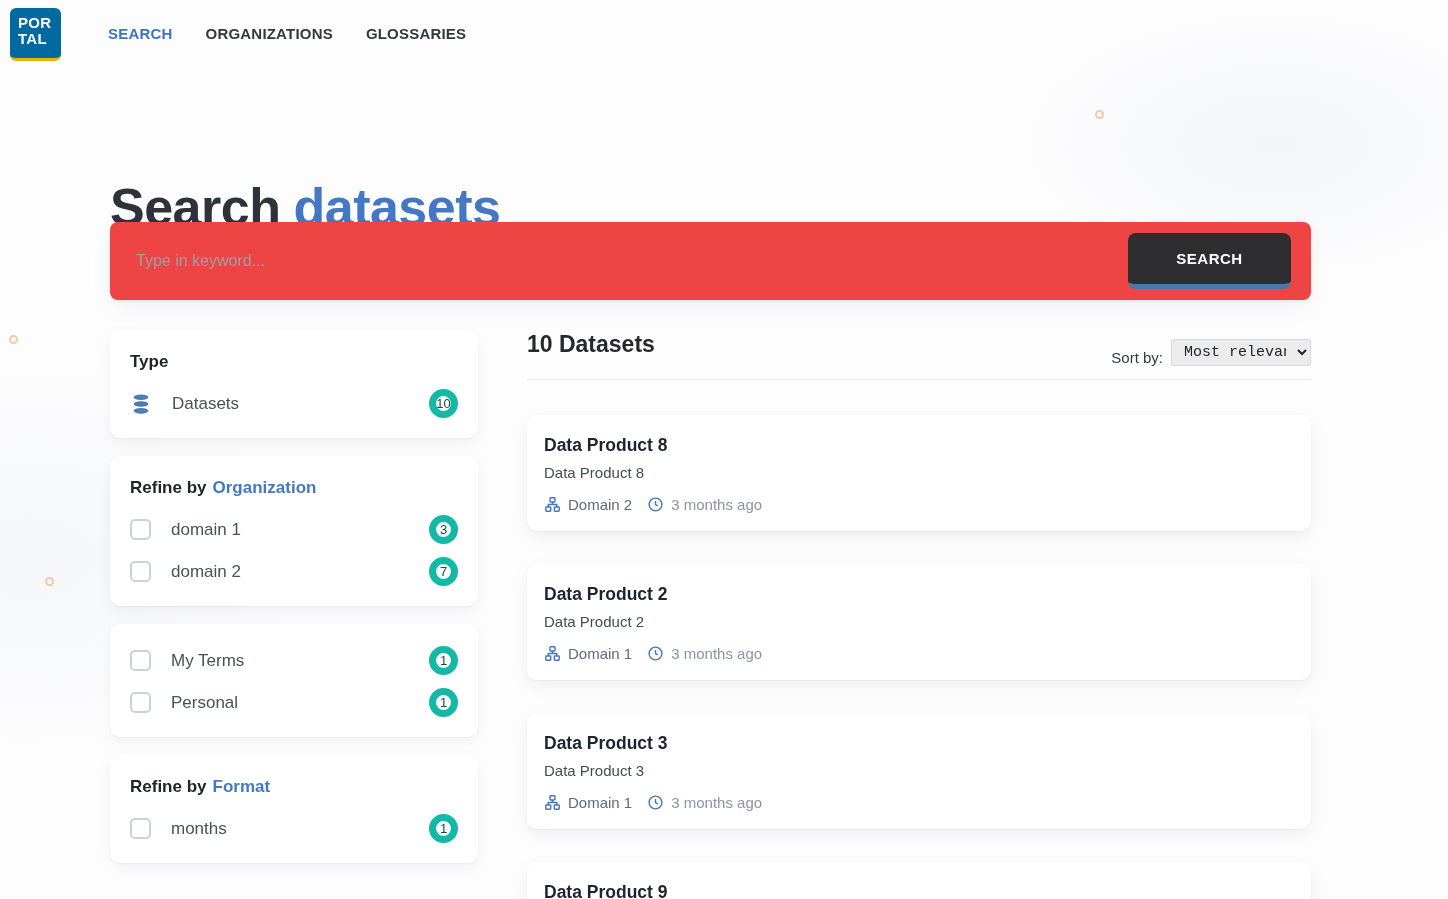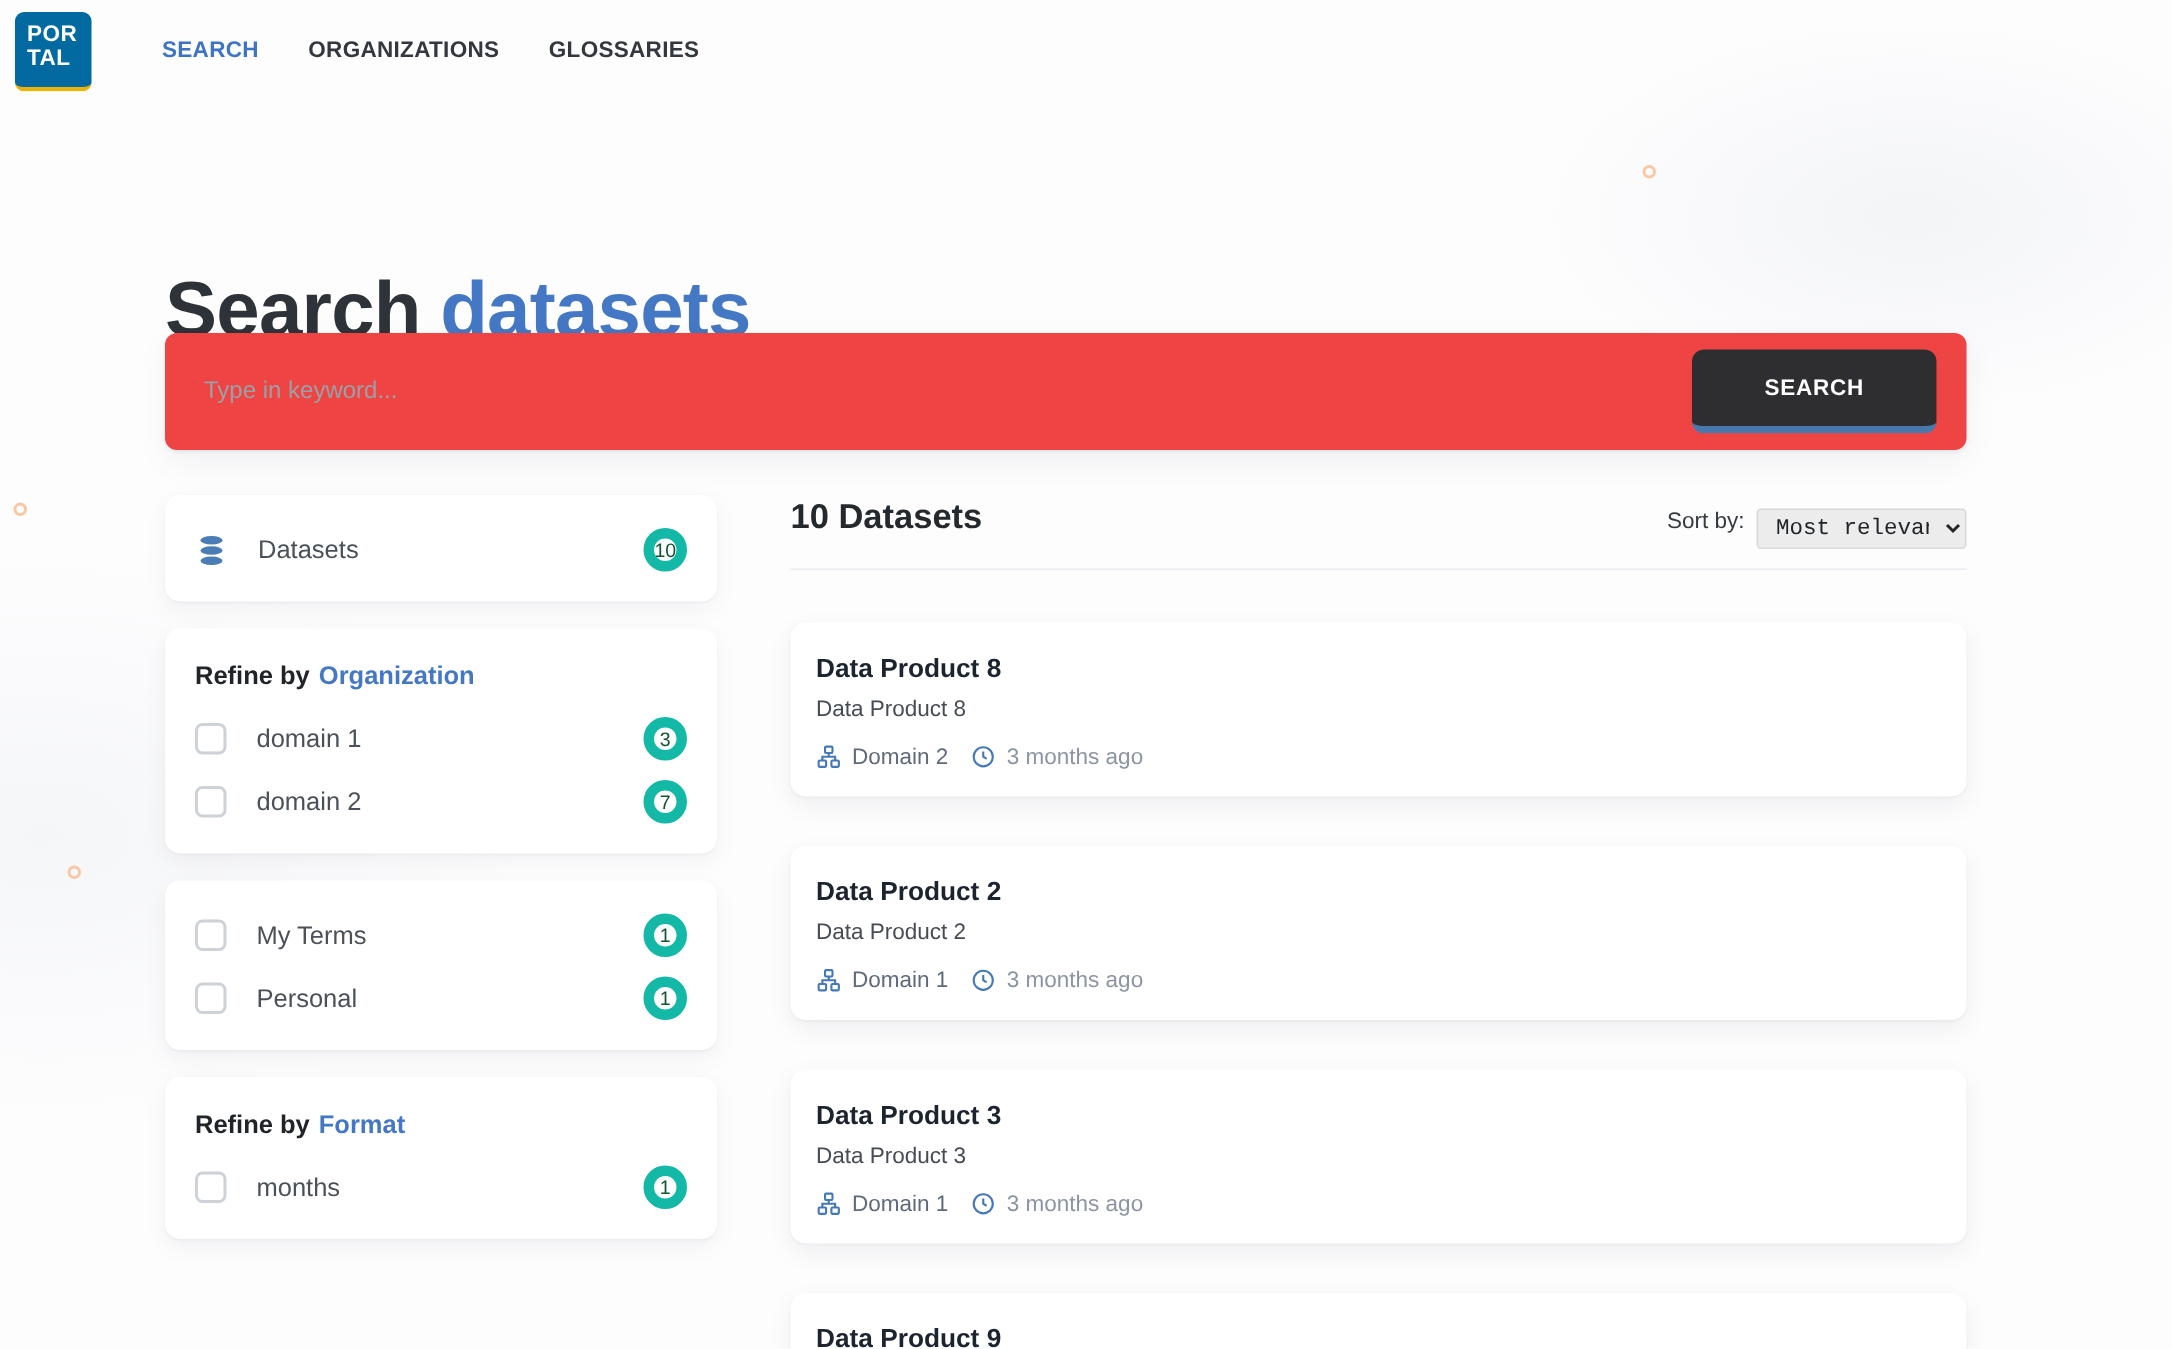--- a/index.html
+++ b/index.html
@@ -69,21 +69,21 @@
     width:29px; height:29px; flex:none; border-radius:50%;
     border:7px solid #14b8a6; background:#fcfdfe; color:#14532d;
     font-size:13px; display:flex; align-items:center; justify-content:center;
   }
   .tico { width:22px; height:22px; flex:none; display:flex; align-items:center; }
 
   
   .main { position:absolute; left:527px; top:330px; width:784px; }
   .results-head { display:flex; align-items:center; justify-content:space-between; height:28px;gap:17px; }
   .results-head h2 { margin:0; font-size:23px; font-weight:700; color:#24292e; }
-  .sort { display:flex; align-items:flex-start; gap:8px; font-size:15px; color:#343a40;margin-top:16px; }
+  .sort { display:flex; align-items:flex-end; gap:8px; font-size:15px; color:#343a40;margin-top:16px; }
   .sort select {
     font-family:Liberation Mono, monospace; font-size:15px; color:#212529;
     background:#ececec; border:1px solid #d9d9db; border-radius:3px; padding:3px 8px; width:140px;
   }
   .divider { height:1px; background:#e9ecef; margin-top:21px; }
 
   .rcard {
     background:#fff; border-radius:10px; padding:20px 17px 18px; margin-top:33px;
     box-shadow:0 1px 2px rgba(16,24,40,.04), 0 6px 18px rgba(16,24,40,.06);
   }
@@ -121,20 +121,21 @@
 </h1>
 
 <div class="searchbar">
   <input type="text" placeholder="Type in keyword..." style="">
   <button class="search-btn">SEARCH</button>
 </div>
 
 <aside class="sidebar">
 
   <section class="scard">
+    <h3>Type</h3>
     <div class="frow">
       <span class="tico">
         <svg viewBox="0 0 24 24" width="22" height="22" fill="#4a7cb5">
           <ellipse cx="12" cy="4.6" rx="8" ry="3.1"></ellipse>
           <ellipse cx="12" cy="12" rx="8" ry="3.1"></ellipse>
           <ellipse cx="12" cy="19.4" rx="8" ry="3.1"></ellipse>
         </svg>
       </span>
       <span class="lbl">Datasets</span>
       <span class="badge">10</span>

